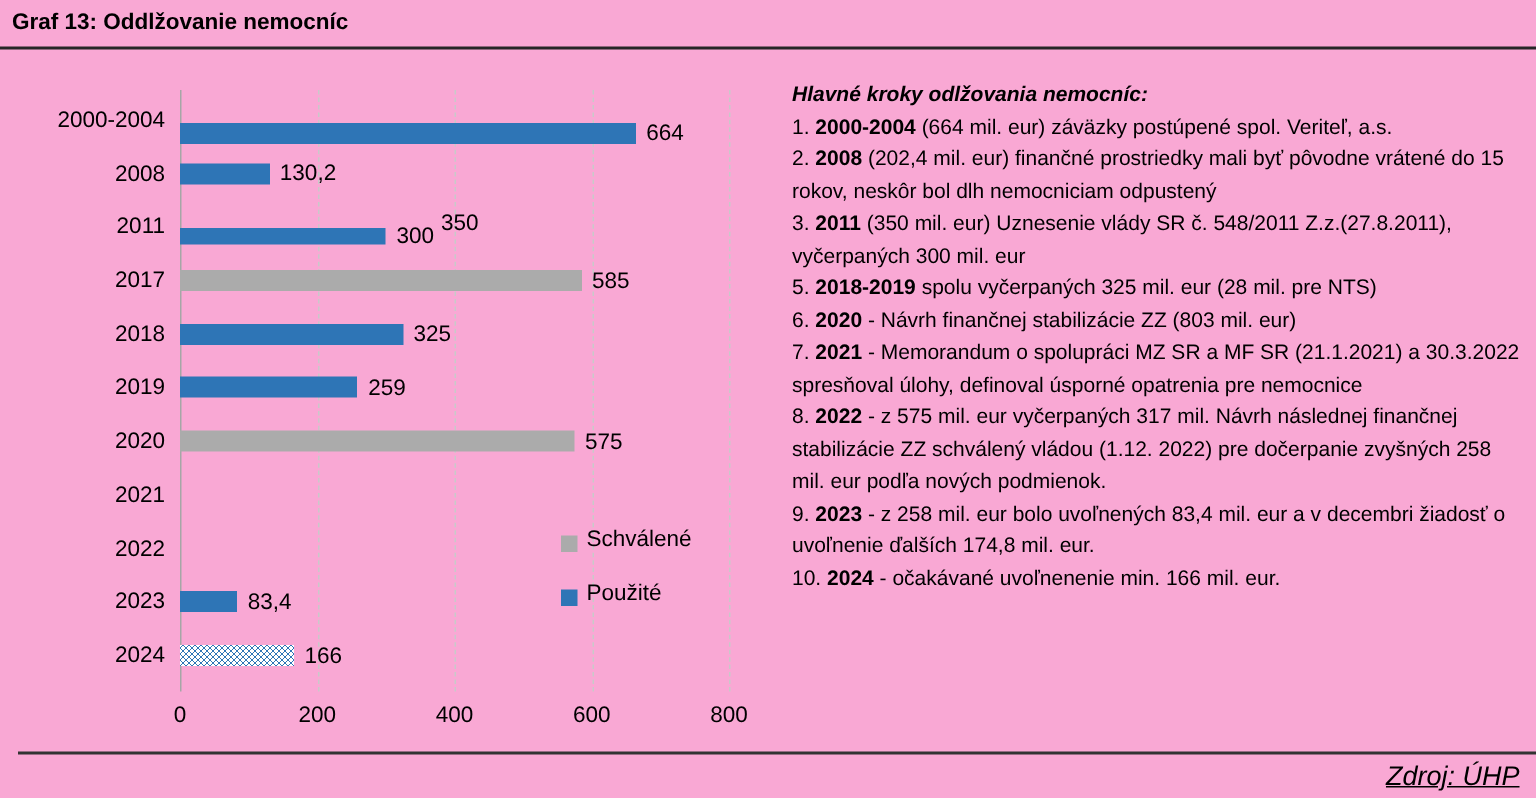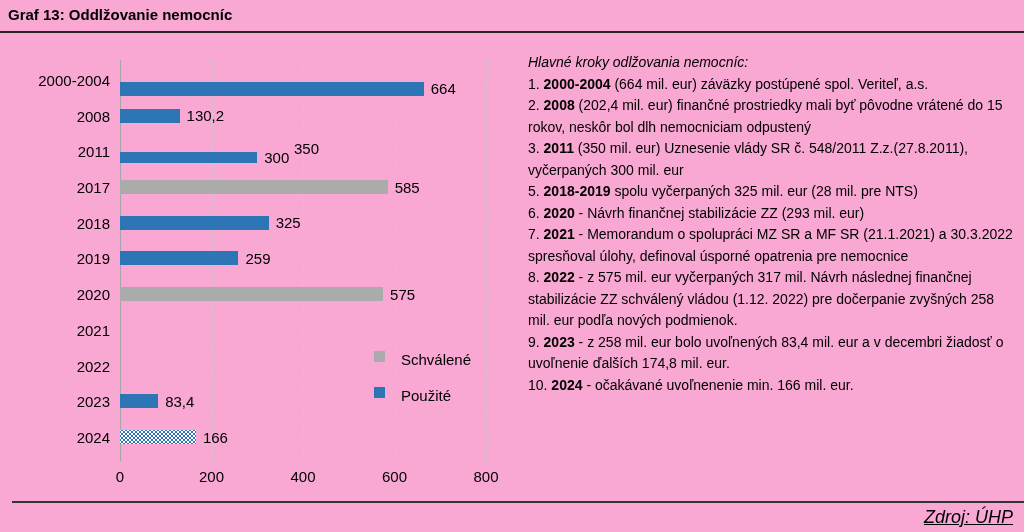--- a/index.html
+++ b/index.html
@@ -21,26 +21,26 @@
   .bar{height:100%;}
   .bar.pattern{background-color:#2E75B6;
        background-image:radial-gradient(circle,#ffffff 1.1px,rgba(255,255,255,0) 1.35px),
                         radial-gradient(circle,#ffffff 1.1px,rgba(255,255,255,0) 1.35px);
        background-size:4px 4px,4px 4px;background-position:0 0,2px 2px;}
   .vlabel{margin-left:7px;font-size:15px;white-space:nowrap;}
 
   .xtick{position:absolute;top:calc(100% + 13px);transform:translateX(-50%);font-size:15px;}
 
   .legend{position:absolute;left:254px;top:289px;display:flex;flex-direction:column;gap:19px;}
-  .legend-item{display:flex;align-items:flex-start;gap:16px;font-size:15px;white-space:nowrap;}
+  .legend-item{display:flex;align-items:flex-end;gap:6px;font-size:15px;white-space:nowrap;}
   .swatch{width:11px;height:11px;flex:0 0 auto;}
 
   
   .notes{position:absolute;left:528px;top:52px;width:488px;font-size:14px;line-height:21.5px;}
-  .notes-heading{font-weight:normal;font-style:italic;}
+  .notes-heading{font-weight:bold;font-style:italic;}
   .note-item b{font-weight:bold;}
 
   .footer-rule{position:absolute;left:12px;top:501px;width:1012px;height:2px;background:#333;}
   .source{position:absolute;right:11px;top:507px;font-style:italic;font-size:18px;text-decoration:underline;}
 </style>
 </head>
 <body>
 
 <div class="page">
 
@@ -144,21 +144,21 @@
       </div>
     </div>
 
   <div class="notes">
     <div class="notes-heading">Hlavné kroky odlžovania nemocníc:</div>
     <div>
         <div class="note-item"><span>1. </span><b>2000-2004</b><span> (664 mil. eur) záväzky postúpené spol. Veriteľ, a.s.</span></div>
         <div class="note-item"><span>2. </span><b>2008</b><span> (202,4 mil. eur) finančné prostriedky mali byť pôvodne vrátené do 15 rokov, neskôr bol dlh nemocniciam odpustený</span></div>
         <div class="note-item"><span>3. </span><b>2011</b><span> (350 mil. eur) Uznesenie vlády SR č. 548/2011 Z.z.(27.8.2011), vyčerpaných 300 mil. eur</span></div>
         <div class="note-item"><span>5. </span><b>2018-2019</b><span> spolu vyčerpaných 325 mil. eur (28 mil. pre NTS)</span></div>
-        <div class="note-item"><span>6. </span><b>2020</b><span> - Návrh finančnej stabilizácie ZZ (293 mil. eur)</span></div>
+        <div class="note-item"><span>6. </span><b>2020</b><span> - Návrh finančnej stabilizácie ZZ (803 mil. eur)</span></div>
         <div class="note-item"><span>7. </span><b>2021</b><span> - Memorandum o spolupráci MZ SR a MF SR (21.1.2021) a 30.3.2022 spresňoval úlohy, definoval úsporné opatrenia pre nemocnice</span></div>
         <div class="note-item"><span>8. </span><b>2022</b><span> - z 575 mil. eur vyčerpaných 317 mil. Návrh následnej finančnej stabilizácie ZZ schválený vládou (1.12. 2022) pre dočerpanie zvyšných 258 mil. eur podľa nových podmienok.</span></div>
         <div class="note-item"><span>9. </span><b>2023</b><span> - z 258 mil. eur bolo uvoľnených 83,4 mil. eur a v decembri žiadosť o uvoľnenie ďalších 174,8 mil. eur.</span></div>
         <div class="note-item"><span>10. </span><b>2024</b><span> - očakávané uvoľnenenie min. 166 mil. eur.</span></div>
       </div>
   </div>
 
   <div class="footer-rule"></div>
   <div class="source">Zdroj: ÚHP</div>
 

